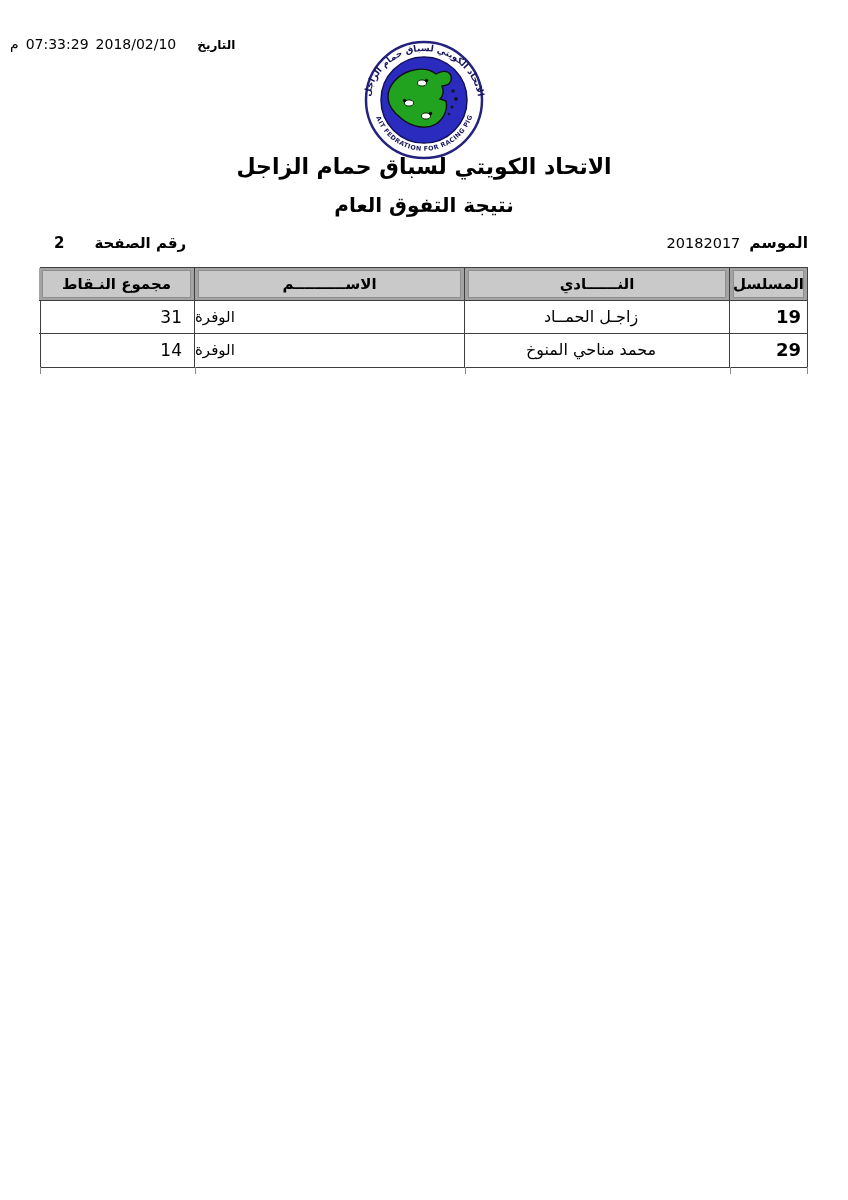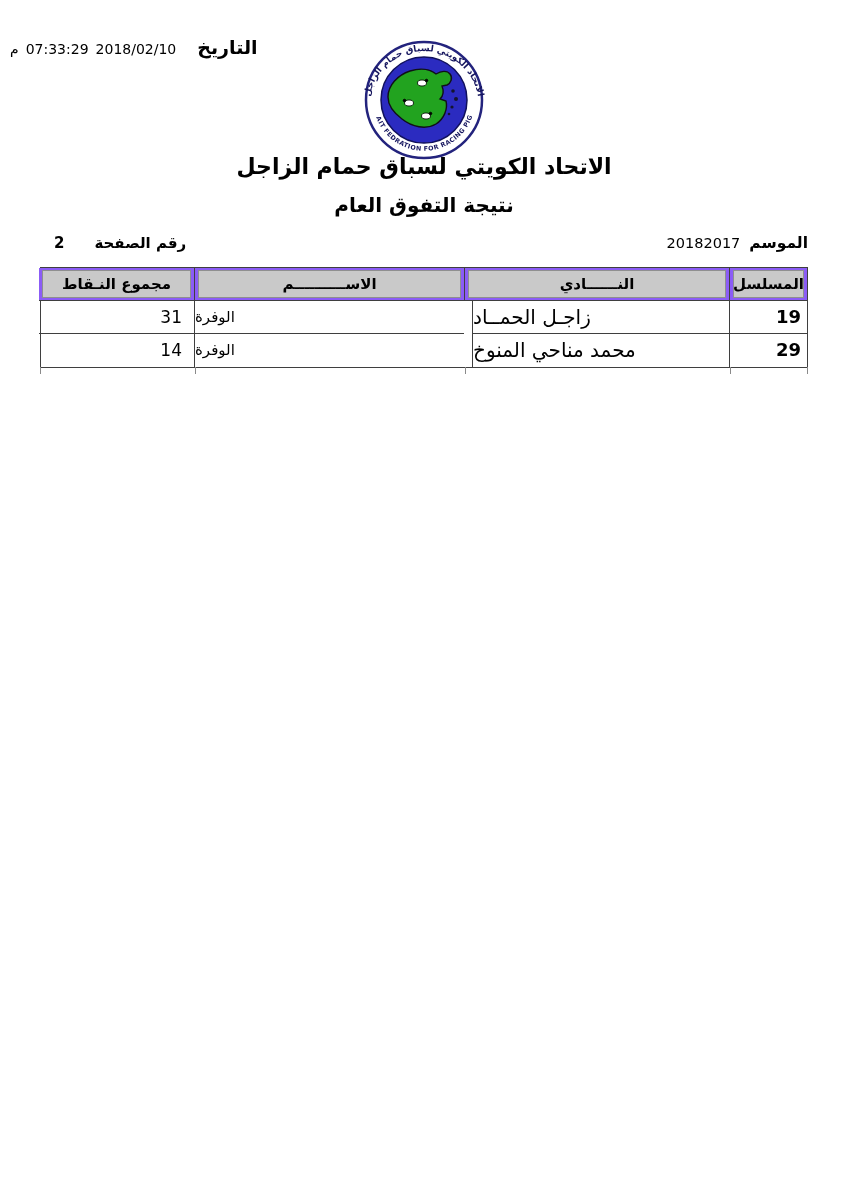--- a/index.html
+++ b/index.html
@@ -6,21 +6,21 @@
   .page{
     position:relative;width:848px;height:1200px;background:#ffffff;overflow:hidden;
     font-family:"DejaVu Sans","Liberation Sans",sans-serif;color:#000;
   }
 
   
   .date-line{
     position:absolute;top:36px;left:10px;direction:rtl;
     display:flex;align-items:baseline;gap:7px;font-size:14px;white-space:nowrap;
   }
-  .date-line .lbl{font-size:19px;font-weight:bold;margin-left:14px;}
+  .date-line .lbl{font-size:12px;font-weight:bold;margin-left:14px;}
 
   
   .logo{position:absolute;top:38px;left:50%;transform:translateX(-50%);line-height:0;}
 
   
   .title-block{position:absolute;top:154px;left:0;width:848px;text-align:center;direction:rtl;}
   .title1{font-size:22px;font-weight:bold;}
   .title2{font-size:20px;font-weight:bold;margin-top:14px;}
 
   
@@ -37,29 +37,29 @@
 
   
   .rtable{
     position:absolute;top:267px;left:40px;width:768px;direction:rtl;
     display:grid;grid-template-columns:78px 265px 270px 155px;
     border:1px solid #3f3f3f;box-sizing:border-box;background:#fff;
   }
   .cell{box-sizing:border-box;height:33px;}
   .sep{border-left:1px solid #3f3f3f;}
   .rb{border-bottom:1px solid #3f3f3f;}
-  .th{padding:2px 3px;background:#8b5cf6;}
+  .th{padding:2px 3px;background:#a3a3a3;}
   .th-in{
     height:100%;box-sizing:border-box;background:#c9c9c9;border:1px solid #8f8f8f;
     display:flex;align-items:center;justify-content:center;
     font-weight:bold;font-size:15px;white-space:nowrap;
   }
   .td{line-height:32px;white-space:nowrap;overflow:hidden;}
   .td-serial{font-weight:bold;font-size:18px;text-align:right;padding-left:4px;padding-right:6px;}
-  .td-name{font-size:20px;text-align:left;padding-right:12px;margin-left:8px;}
+  .td-name{font-size:16px;text-align:center;padding-right:12px;}
   .td-club{font-size:15px;text-align:left;}
   .td-points{font-size:17px;text-align:right;padding-right:12px;}
 
   
   .stub{position:absolute;top:367px;width:1px;height:7px;background:#8a8a8a;}
   .stub.s1{left:40px;}.stub.s2{left:195px;}.stub.s3{left:465px;}.stub.s4{left:730px;}.stub.s5{left:807px;}
 </style>
 </head>
 <body>
 

